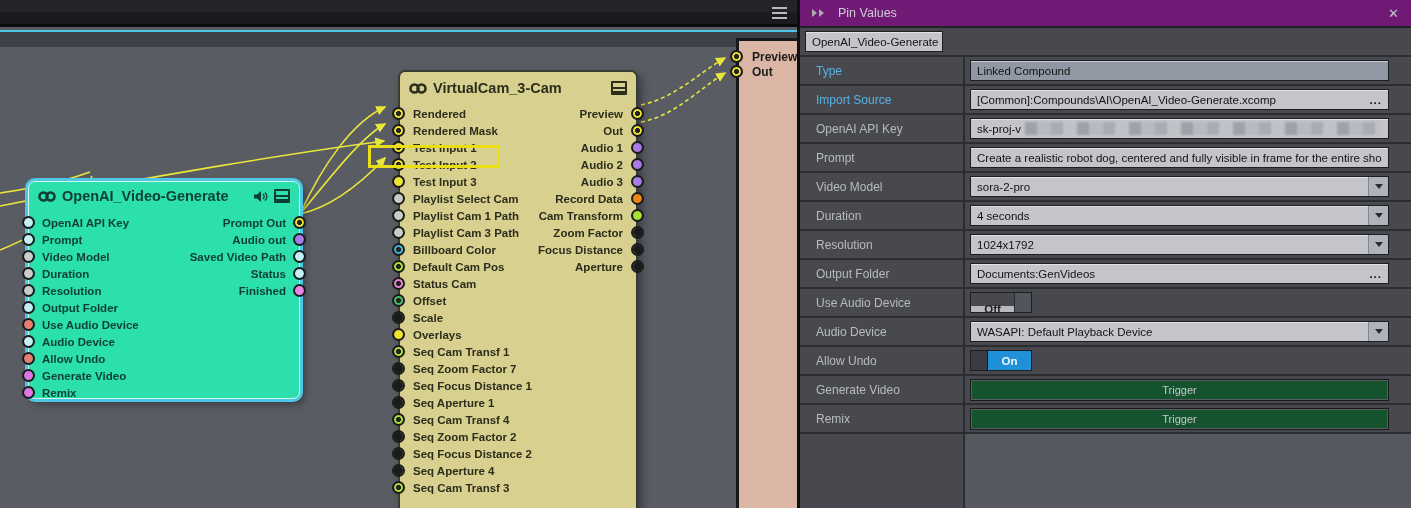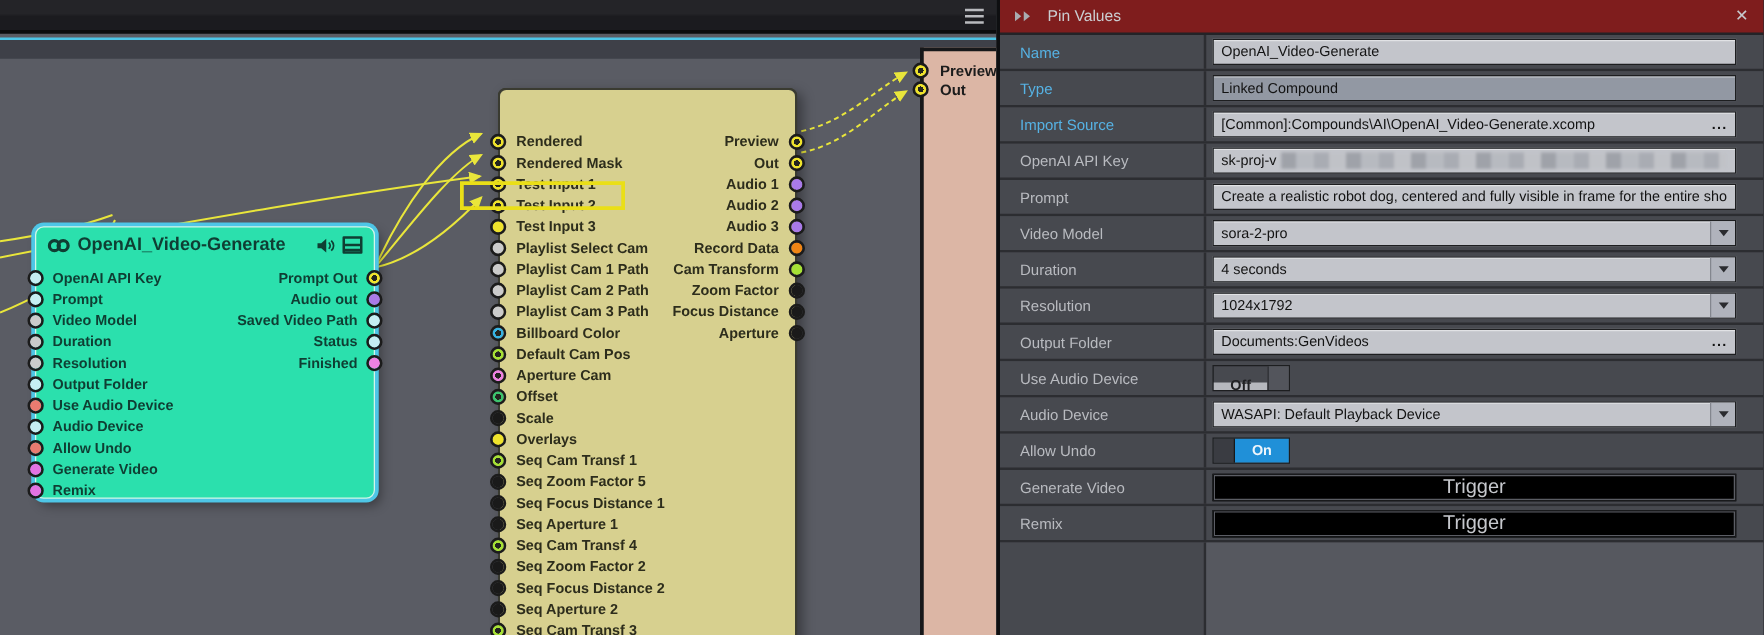--- a/index.html
+++ b/index.html
@@ -56,21 +56,21 @@
   .hlbox { position: absolute; left: 368px; top: 145px; width: 132px; height: 23px;
            border: 3px solid #eadf17; z-index: 4; }
 
   .icon-svg { flex: none; }
   .listicon { flex: none; width: 16px; height: 14px; border: 2px solid currentColor; border-radius: 1px;
               background: linear-gradient(currentColor 0 0) 0 3.5px/100% 2px no-repeat,
                           linear-gradient(currentColor 0 0) 0 7.5px/100% 2px no-repeat; }
 
   
   .panel { position: absolute; left: 800px; top: 0; width: 611px; height: 508px; background: #44464c; }
-  .phead { height: 28px; background: #7f1d1d; border-bottom: 2px solid #232327;
+  .phead { height: 28px; background: #701a75; border-bottom: 2px solid #232327;
            display: flex; align-items: center; padding: 0 12px; gap: 4px; color: #cbcdd1; font-size: 12.5px; }
   .dtri { display: flex; align-items: center; margin-right: 8px; cursor: pointer; }
   .dtri i { width: 0; height: 0; border-left: 5px solid #a9abb0; border-top: 4px solid transparent;
             border-bottom: 4px solid transparent; margin-right: 2px; }
   .pclose { margin-left: auto; font-size: 13px; color: #c6c8cc; cursor: pointer; }
 
   .prow { display: grid; grid-template-columns: 165px 1fr; height: 29px;
           border-bottom: 2px solid #2c2d31; background: #47494f; }
   .plabel { display: flex; align-items: center; padding-left: 16px; font-size: 12px; color: #b9bbc0;
             border-right: 2px solid #2c2d31; white-space: nowrap; }
@@ -89,23 +89,23 @@
   .blur { flex: 1; height: 13px; margin-left: 4px; border-radius: 1px;
           background: repeating-linear-gradient(90deg, #9fa2a9 0 12px, #b7bac0 12px 26px, #a9acb3 26px 38px, #c0c2c7 38px 52px);
           filter: blur(1.2px); }
   .toggle { width: 62px; height: 21px; border: 1px solid #1d1e20; display: flex; font-size: 11.5px; font-weight: 600; }
   .toggle .seg { flex: 1; display: flex; align-items: center; justify-content: center; }
   .toggle.off .seg { background: #b6b8be; color: #202124; margin-top: 13px; }
   .toggle .knob { width: 17px; }
   .toggle.off .knob { background: #53555c; border-left: 1px solid #2a2b2f; }
   .toggle.on .knob { background: #3a3c42; border-right: 1px solid #17181a; }
   .toggle.on .seg { background: #2090d8; color: #eef6fc; }
-  .trigger { flex: 1; height: 22px; background: #000000; border: 1px solid #191a1c;
+  .trigger { flex: 1; height: 22px; background: #14532d; border: 1px solid #191a1c;
              box-shadow: inset 0 0 0 1px #5b5d64; color: #c6c8cd; display: flex; align-items: center;
-             justify-content: center; font-size: 16px; cursor: pointer; }
+             justify-content: center; font-size: 11px; cursor: pointer; }
   .pfill { display: grid; grid-template-columns: 165px 1fr; height: 74px; }
   .pfill .fl { background: #47494f; border-right: 2px solid #2c2d31; }
   .pfill .fr { background: #56585f; }
 </style>
 </head>
 <body>
 
 <div class="stage">
 
   <div class="canvas">
@@ -217,20 +217,29 @@
             <span class="pin-label">Status</span>
           </div>
           <div class="pin-row r">
             <span class="pin" style="background-color: rgb(238, 130, 226);"></span>
             <span class="pin-label">Finished</span>
           </div>
         </div>
     </div>
 
     <div class="node vcam">
+      <div class="ntitle">
+        <svg class="icon-svg" width="18" height="13" viewBox="0 0 18 13">
+          <circle cx="5.5" cy="6.5" r="4" fill="none" stroke="currentColor" stroke-width="2.6"></circle>
+          <circle cx="12.5" cy="6.5" r="4" fill="none" stroke="currentColor" stroke-width="2.6"></circle>
+        </svg>
+        <span>VirtualCam_3-Cam</span>
+        <span class="sp"></span>
+        <span class="listicon"></span>
+      </div>
       <div class="pin-col" id="vcam-inputs">
           <div class="pin-row l">
             <span class="pin ring" style="background-color: rgb(239, 227, 44);"></span>
             <span class="pin-label">Rendered</span>
           </div>
           <div class="pin-row l">
             <span class="pin ring" style="background-color: rgb(239, 227, 44);"></span>
             <span class="pin-label">Rendered Mask</span>
           </div>
           <div class="pin-row l">
@@ -248,57 +257,53 @@
           <div class="pin-row l">
             <span class="pin" style="background-color: rgb(203, 203, 203);"></span>
             <span class="pin-label">Playlist Select Cam</span>
           </div>
           <div class="pin-row l">
             <span class="pin" style="background-color: rgb(203, 203, 203);"></span>
             <span class="pin-label">Playlist Cam 1 Path</span>
           </div>
           <div class="pin-row l">
             <span class="pin" style="background-color: rgb(203, 203, 203);"></span>
-            <span class="pin-label">Playlist Cam 2 Path</span>
-          </div>
-          <div class="pin-row l">
-            <span class="pin" style="background-color: rgb(203, 203, 203);"></span>
             <span class="pin-label">Playlist Cam 3 Path</span>
           </div>
           <div class="pin-row l">
             <span class="pin ring" style="background-color: rgb(56, 180, 228);"></span>
             <span class="pin-label">Billboard Color</span>
           </div>
           <div class="pin-row l">
             <span class="pin ring" style="background-color: rgb(166, 225, 53);"></span>
             <span class="pin-label">Default Cam Pos</span>
           </div>
           <div class="pin-row l">
             <span class="pin ring" style="background-color: rgb(238, 130, 226);"></span>
-            <span class="pin-label">Aperture Cam</span>
+            <span class="pin-label">Status Cam</span>
           </div>
           <div class="pin-row l">
             <span class="pin ring" style="background-color: rgb(60, 196, 109);"></span>
             <span class="pin-label">Offset</span>
           </div>
           <div class="pin-row l">
             <span class="pin" style="background-color: rgb(26, 26, 26);"></span>
             <span class="pin-label">Scale</span>
           </div>
           <div class="pin-row l">
             <span class="pin" style="background-color: rgb(239, 227, 44);"></span>
             <span class="pin-label">Overlays</span>
           </div>
           <div class="pin-row l">
             <span class="pin ring" style="background-color: rgb(166, 225, 53);"></span>
             <span class="pin-label">Seq Cam Transf 1</span>
           </div>
           <div class="pin-row l">
             <span class="pin" style="background-color: rgb(26, 26, 26);"></span>
-            <span class="pin-label">Seq Zoom Factor 5</span>
+            <span class="pin-label">Seq Zoom Factor 7</span>
           </div>
           <div class="pin-row l">
             <span class="pin" style="background-color: rgb(26, 26, 26);"></span>
             <span class="pin-label">Seq Focus Distance 1</span>
           </div>
           <div class="pin-row l">
             <span class="pin" style="background-color: rgb(26, 26, 26);"></span>
             <span class="pin-label">Seq Aperture 1</span>
           </div>
           <div class="pin-row l">
@@ -308,21 +313,21 @@
           <div class="pin-row l">
             <span class="pin" style="background-color: rgb(26, 26, 26);"></span>
             <span class="pin-label">Seq Zoom Factor 2</span>
           </div>
           <div class="pin-row l">
             <span class="pin" style="background-color: rgb(26, 26, 26);"></span>
             <span class="pin-label">Seq Focus Distance 2</span>
           </div>
           <div class="pin-row l">
             <span class="pin" style="background-color: rgb(26, 26, 26);"></span>
-            <span class="pin-label">Seq Aperture 2</span>
+            <span class="pin-label">Seq Aperture 4</span>
           </div>
           <div class="pin-row l">
             <span class="pin ring" style="background-color: rgb(166, 225, 53);"></span>
             <span class="pin-label">Seq Cam Transf 3</span>
           </div>
         </div>
       <div class="pin-col" id="vcam-outputs">
           <div class="pin-row r">
             <span class="pin ring" style="background-color: rgb(239, 227, 44);"></span>
             <span class="pin-label">Preview</span>
@@ -386,21 +391,20 @@
     <div class="phead">
       <span class="dtri">
           <i></i>
           <i></i>
         </span>
       <span>Pin Values</span>
       <span class="pclose">✕</span>
     </div>
     <div id="prows">
         <div class="prow">
-          <div class="plabel link">Name</div>
           <div class="pval">
             <div class="field">OpenAI_Video-Generate</div>
           </div>
         </div>
         <div class="prow">
           <div class="plabel link">Type</div>
           <div class="pval">
             <div class="field ro">Linked Compound</div>
           </div>
         </div>

